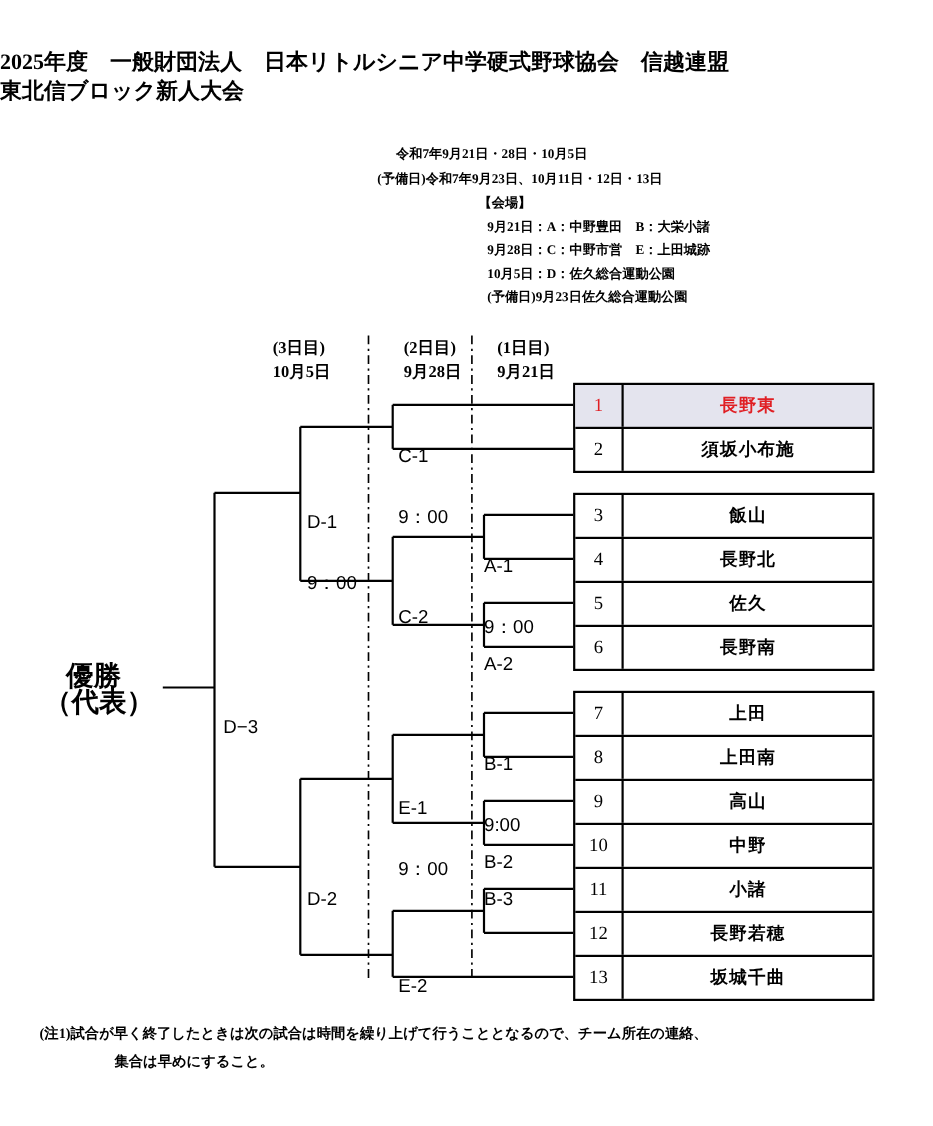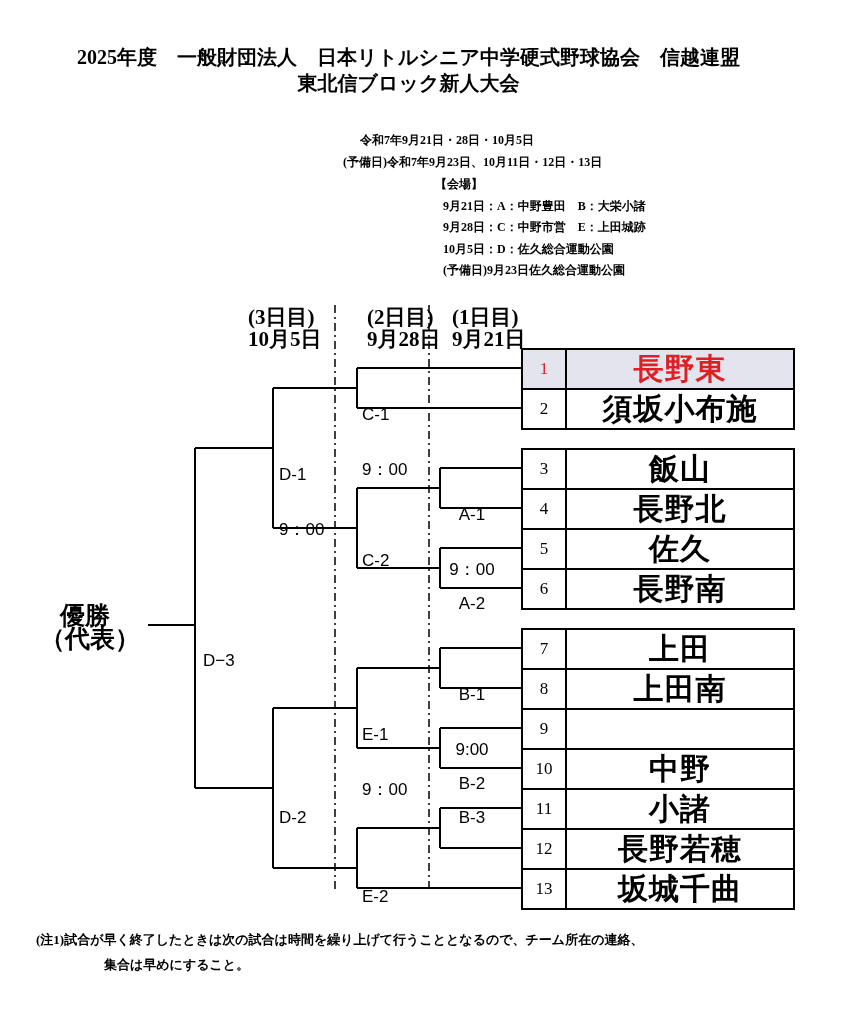--- a/index.html
+++ b/index.html
@@ -2,57 +2,57 @@
 <html style="--hl-bg: #e4e4ee; --hl-text: #e01f24;"><head>
 <meta charset="utf-8">
 <style>
   html,body { margin:0; padding:0; background:#fff; }
   .canvas {
     position:relative; width:848px; height:1024px; background:#ffffff;
     font-family:"Liberation Serif", serif; color:#000; overflow:hidden;
   }
   .abs { position:absolute; }
   .title-line {
-    left:0; width:817px; text-align:center;
+    left:0; width:817px; 
     font-weight:bold; font-size:20px; line-height:25px; white-space:nowrap;
   }
   .sched {
     font-weight:bold; font-size:12px; line-height:20px; white-space:nowrap;
   }
   .round-header {
-    font-weight:bold; font-size:21px; line-height:22px; white-space:nowrap;
+    font-weight:bold; font-size:15px; line-height:22px; white-space:nowrap;
   }
   .round-header span { display:block; }
   .match-label {
     font-family:"Liberation Sans", sans-serif;
     font-size:17px; line-height:19px; white-space:nowrap;
   }
   .match-label span { display:block;margin-top:36px; }
-  .match-label.boxcenter { width:64px; text-align:center; }
+  .match-label.boxcenter { width:64px; }
   .champion {
     font-weight:bold; font-size:25px; line-height:23px;
     text-align:center; white-space:nowrap;
   }
   .champion span { display:block; }
   .team-block {
     position:absolute; left:521px; width:274px;
     border:2px solid #000; background:#fff; box-sizing:border-box;
   }
   .team-row {
     display:flex; height:40px; border-bottom:2px solid #000; box-sizing:border-box;
   }
   .team-row:last-child { border-bottom:none; height:38px; }
   .seed-cell {
     width:44px; border-right:2px solid #000; box-sizing:border-box;
     display:flex; align-items:center; justify-content:center;
     font-size:17px;
   }
   .name-cell {
     flex:1; display:flex; align-items:center; justify-content:center;
-    font-weight:bold; font-size:30px; letter-spacing:1px; white-space:nowrap;
+    font-weight:bold; font-size:16px; letter-spacing:1px; white-space:nowrap;
   }
   .team-row.highlight { background:var(--hl-bg,#e4e4ee); }
   .team-row.highlight .seed-cell,
   .team-row.highlight .name-cell { color:var(--hl-text,#e01f24); }
   .note { font-size:13px; line-height:20px; white-space:nowrap;font-weight:bold; }
   svg.bracket { position:absolute; left:0; top:0; }
 </style>
 </head>
 <body>
 
@@ -218,20 +218,21 @@
     <div class="team-row">
       <div class="seed-cell">7</div>
       <div class="name-cell">上田</div>
     </div>
     <div class="team-row">
       <div class="seed-cell">8</div>
       <div class="name-cell">上田南</div>
     </div>
     <div class="team-row">
       <div class="seed-cell">9</div>
+      <div class="name-cell">高山</div>
     </div>
     <div class="team-row">
       <div class="seed-cell">10</div>
       <div class="name-cell">中野</div>
     </div>
     <div class="team-row">
       <div class="seed-cell">11</div>
       <div class="name-cell">小諸</div>
     </div>
     <div class="team-row">

